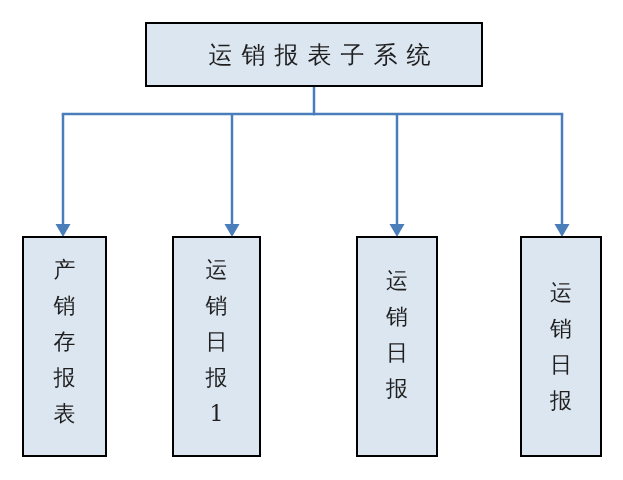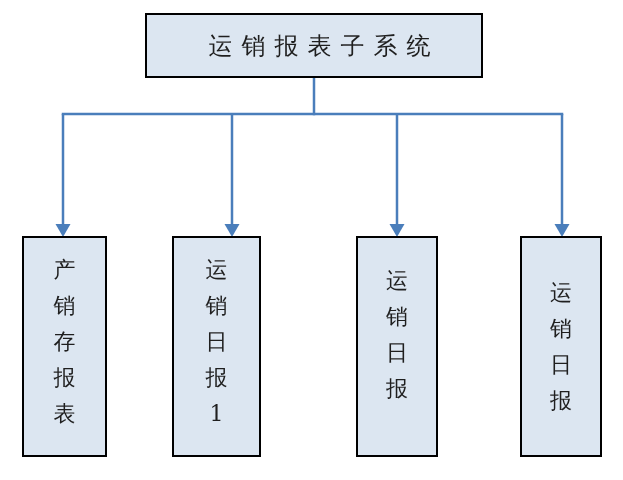--- a/index.html
+++ b/index.html
@@ -36,21 +36,21 @@
   }
   .node {
     position: absolute;
     background: var(--box-fill, #dce6f1);
     border: 2.5px solid var(--box-border, #000000);
     display: flex;
     align-items: center;
     justify-content: center;
   }
   .node.root {
-    left: 145px; top: 13px;
+    left: 145px; top: 22px;
     width: 338px; height: 65px;
   }
   .root-label {
     font-size: 24px;
     letter-spacing: 9px;
     padding-left: 20px;
     white-space: nowrap;
   }
   .node.child {
     top: 236px;

